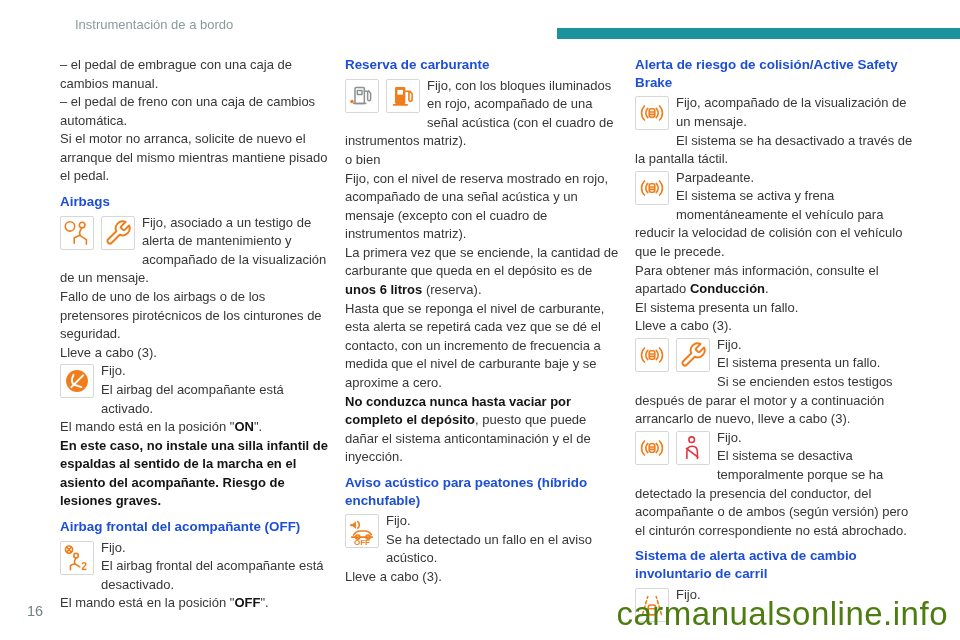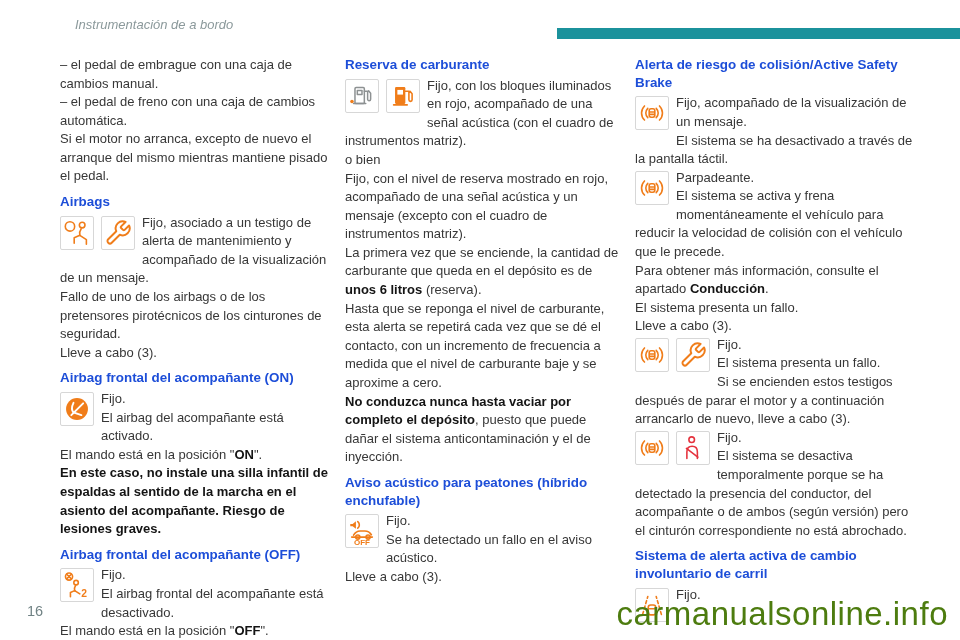--- a/index.html
+++ b/index.html
@@ -3,21 +3,21 @@
 <meta charset="utf-8">
 <style>
   html,body{margin:0;padding:0;background:#e8e8e8;}
   .page{
     position:relative;width:960px;height:640px;background:#ffffff;
     font-family:"Liberation Sans","DejaVu Sans",sans-serif;
     color:#373737;overflow:hidden;
   }
   
   .header-text{
-    position:absolute;left:75px;top:17px;font-size:13px;color:#8b999b;font-style:italic;
+    position:absolute;left:75px;top:17px;font-size:13px;color:#8b999b;
   }
   .accent-bar{
     position:absolute;left:557px;right:0;top:28px;height:11px;background:#1b929c;
   }
   
   .columns{
     position:absolute;left:60px;top:56px;right:40px;
     display:flex;gap:13px;align-items:flex-start;
   }
   .col{font-size:13px;line-height:1.43;}
@@ -59,21 +59,21 @@
 <div class="page">
 
   <span class="header-text">Instrumentación de a bordo</span>
   <div class="accent-bar"></div>
 
   <div class="columns">
 
     <div class="col col1">
       <p>– el pedal de embrague con una caja de cambios manual.</p>
       <p>– el pedal de freno con una caja de cambios automática.</p>
-      <p>Si el motor no arranca, excepto de nuevo el arranque del mismo mientras mantiene pisado el pedal.</p>
+      <p>Si el motor no arranca, solicite de nuevo el arranque del mismo mientras mantiene pisado el pedal.</p>
 
       <h3>Airbags</h3>
       <div class="entry">
         <span class="iconbox">
           <svg width="30" height="30" viewBox="0 0 32 32">
             <circle class="st-o" cx="8.5" cy="9" r="5"></circle>
             <circle class="st-o" cx="21.5" cy="7.5" r="3"></circle>
             <path class="st-o" d="M20.5 11.5 q-2.5 3.5 -1.5 7"></path>
             <path class="st-o" d="M19 18.5 l7 4.5 v5"></path>
             <path class="st-o" d="M19 18.5 l-6 2.5 v6"></path>
@@ -82,21 +82,20 @@
         <span class="iconbox">
           <svg width="28" height="28" viewBox="0 0 24 24">
             <path class="st-o" stroke-width="1.5" d="M14.7 6.3a1 1 0 0 0 0 1.4l1.6 1.6a1 1 0 0 0 1.4 0l3.77-3.77a6 6 0 0 1-7.94 7.94l-6.91 6.91a2.12 2.12 0 0 1-3-3l6.91-6.91a6 6 0 0 1 7.94-7.94l-3.76 3.76z"></path>
           </svg>
         </span>
         <p>Fijo, asociado a un testigo de alerta de mantenimiento y acompañado de la visualización de un mensaje.</p>
       </div>
       <p>Fallo de uno de los airbags o de los pretensores pirotécnicos de los cinturones de seguridad.</p>
       <p>Lleve a cabo (3).</p>
 
-      <h3>Airbag frontal del acompañante (ON)</h3>
       <div class="entry">
         <span class="iconbox">
           <svg width="28" height="28" viewBox="0 0 32 32">
             <circle class="fill-o" cx="16" cy="16" r="12.5"></circle>
             <path d="M12 9 q-3.5 7 0 11 l9 3" stroke="#fff" stroke-width="2.2" fill="none" stroke-linecap="round"></path>
             <path d="M9.5 23 L23 9.5" stroke="#fff" stroke-width="2.2" stroke-linecap="round"></path>
           </svg>
         </span>
         <p>Fijo.</p>
         <p>El airbag del acompañante está activado.</p>

